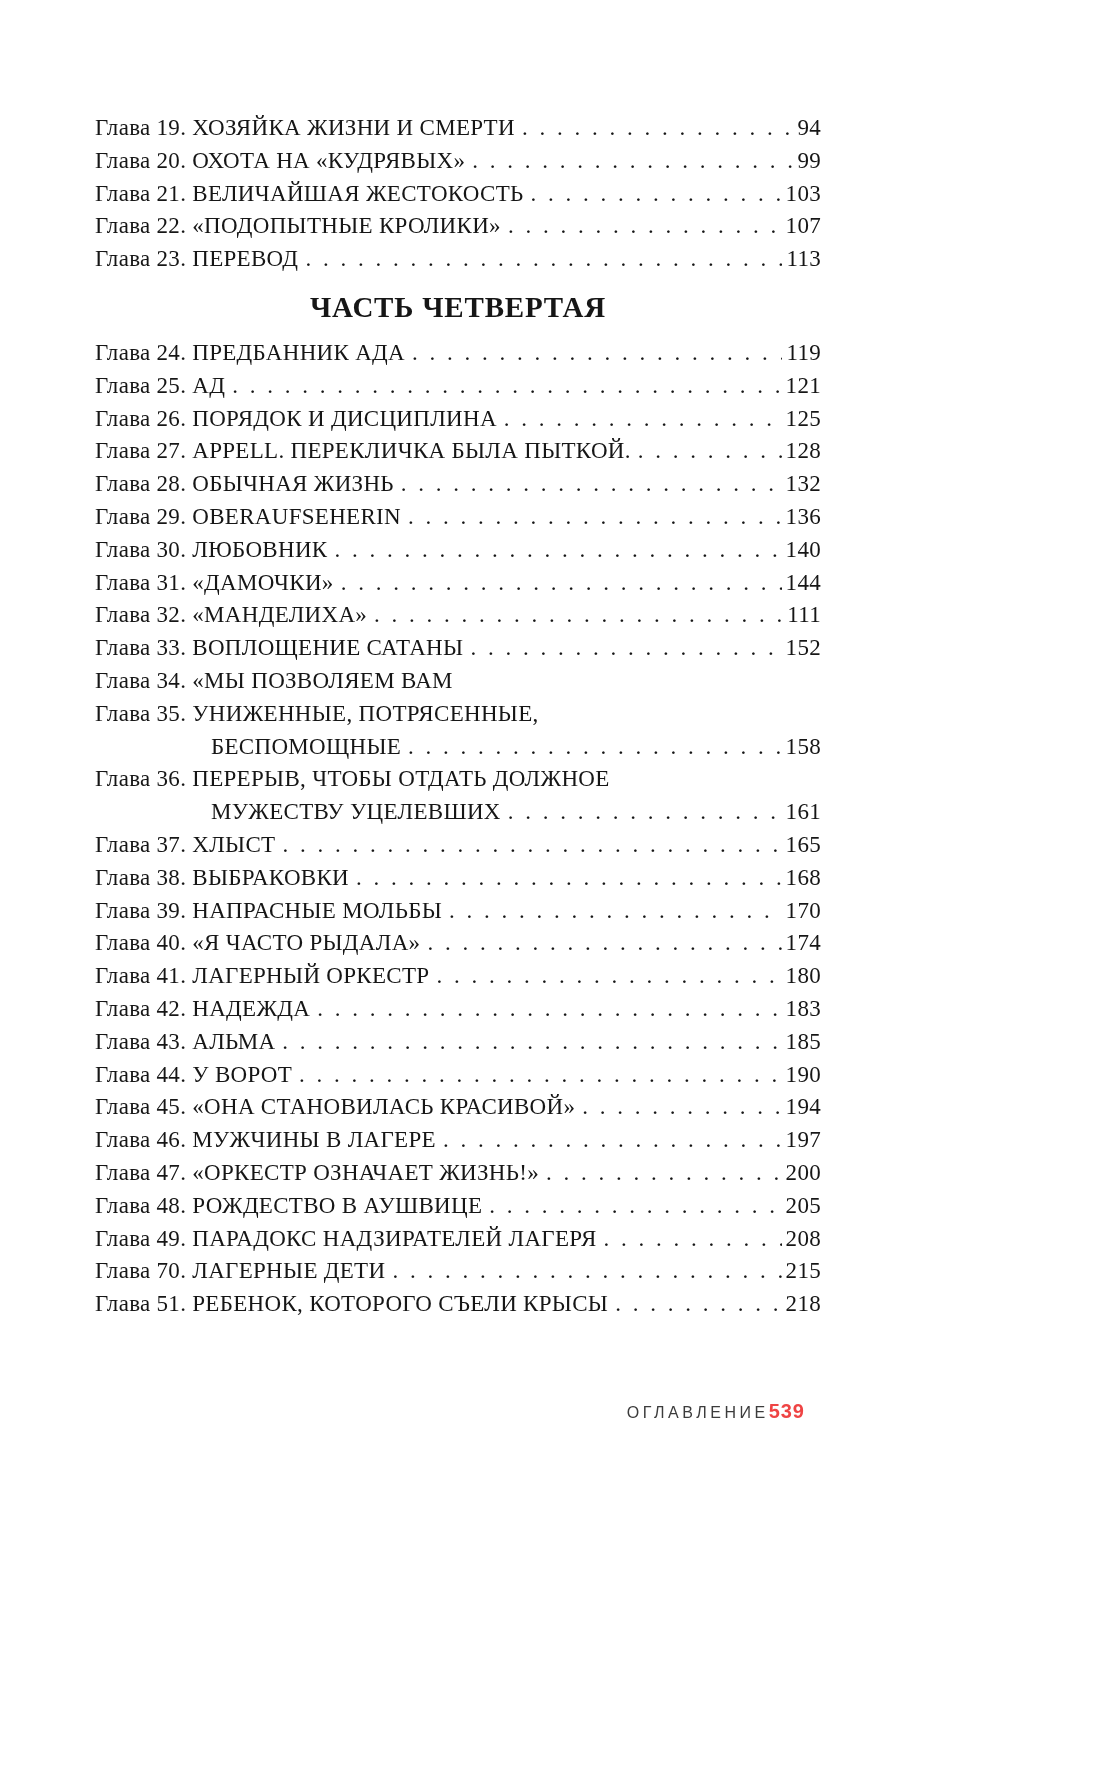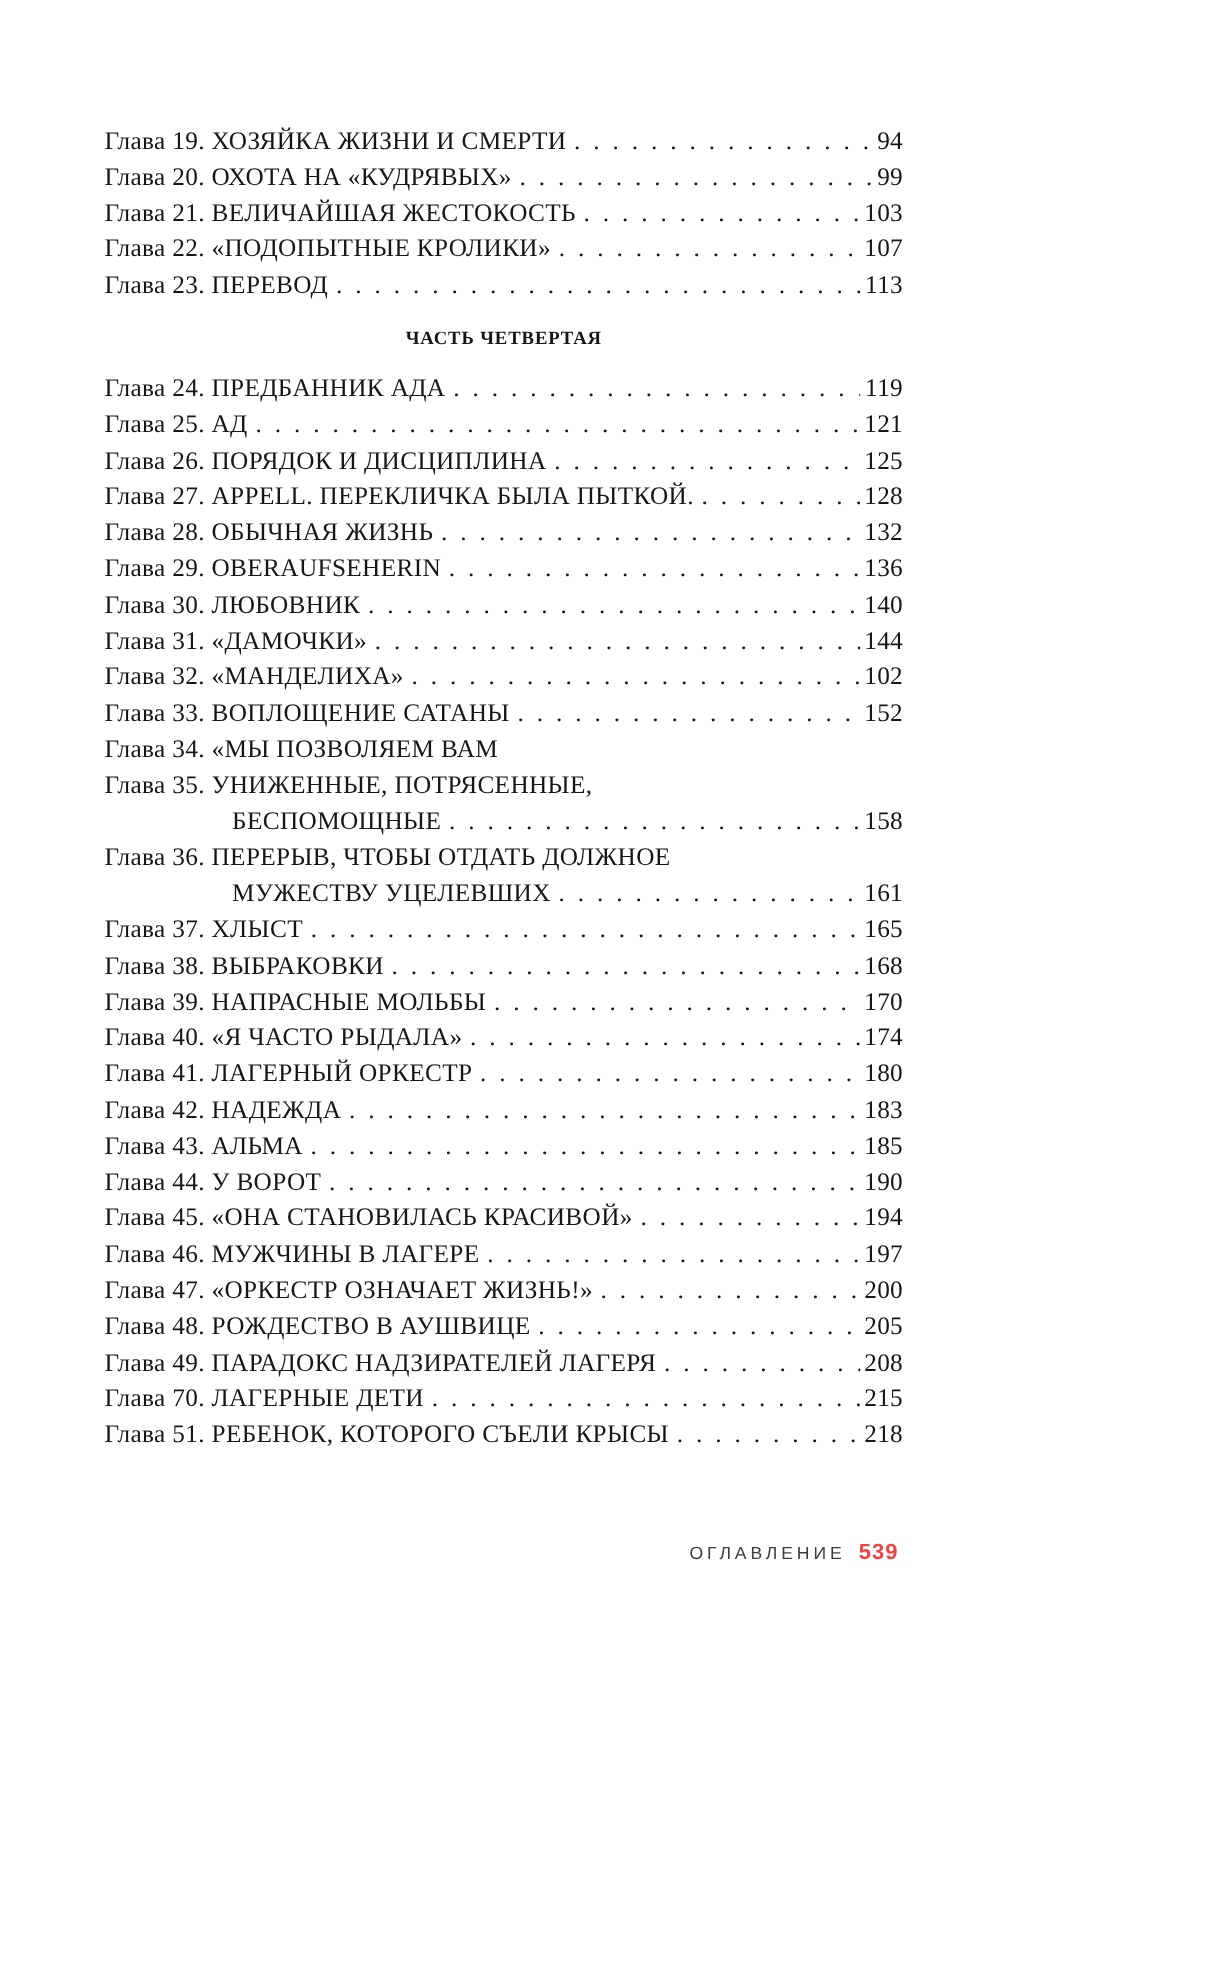--- a/index.html
+++ b/index.html
@@ -42,33 +42,32 @@
     content: ". . . . . . . . . . . . . . . . . . . . . . . . . . . . . . . . . . . . . . . . . . . . . . . . . . . . . . . . . . . . . . . . . . . . . . . . . . . . . . . . . . . . . . . . . . . .";
     letter-spacing: 3px;
   }
   .num {
     flex: 0 0 auto;
     font-size: 23px;
   }
   .section-heading {
     margin: 15px 0 13px 0;
     text-align: center;
-    font-size: 17px;
+    font-size: 29px;
     font-weight: bold;
     letter-spacing: 0.8px;
     line-height: 33px;
     font-family: "Liberation Serif", serif;
   }
   .footer {
     position: absolute;
     top: 1400px;
-    right: 288px;
+    right: 300px;
     display: flex;
     align-items: baseline;
-    gap: 12px;
     font-family: "Liberation Sans", sans-serif;
   }
   .footer-label {
     font-size: 16px;
     letter-spacing: 3.5px;
     color: #3c3c3c;
   }
   .footer-page {
     font-size: 20px;
     font-weight: bold;
@@ -172,21 +171,21 @@
         <div class="line">
           <span class="text">Глава 31. «ДАМОЧКИ»</span>
           <span class="leader"></span>
           <span class="num">144</span>
         </div>
       </div>
       <div class="entry">
         <div class="line">
           <span class="text">Глава 32. «МАНДЕЛИХА»</span>
           <span class="leader"></span>
-          <span class="num">102</span>
+          <span class="num">111</span>
         </div>
       </div>
       <div class="entry">
         <div class="line">
           <span class="text">Глава 33. ВОПЛОЩЕНИЕ САТАНЫ</span>
           <span class="leader"></span>
           <span class="num">152</span>
         </div>
       </div>
       <div class="entry">

